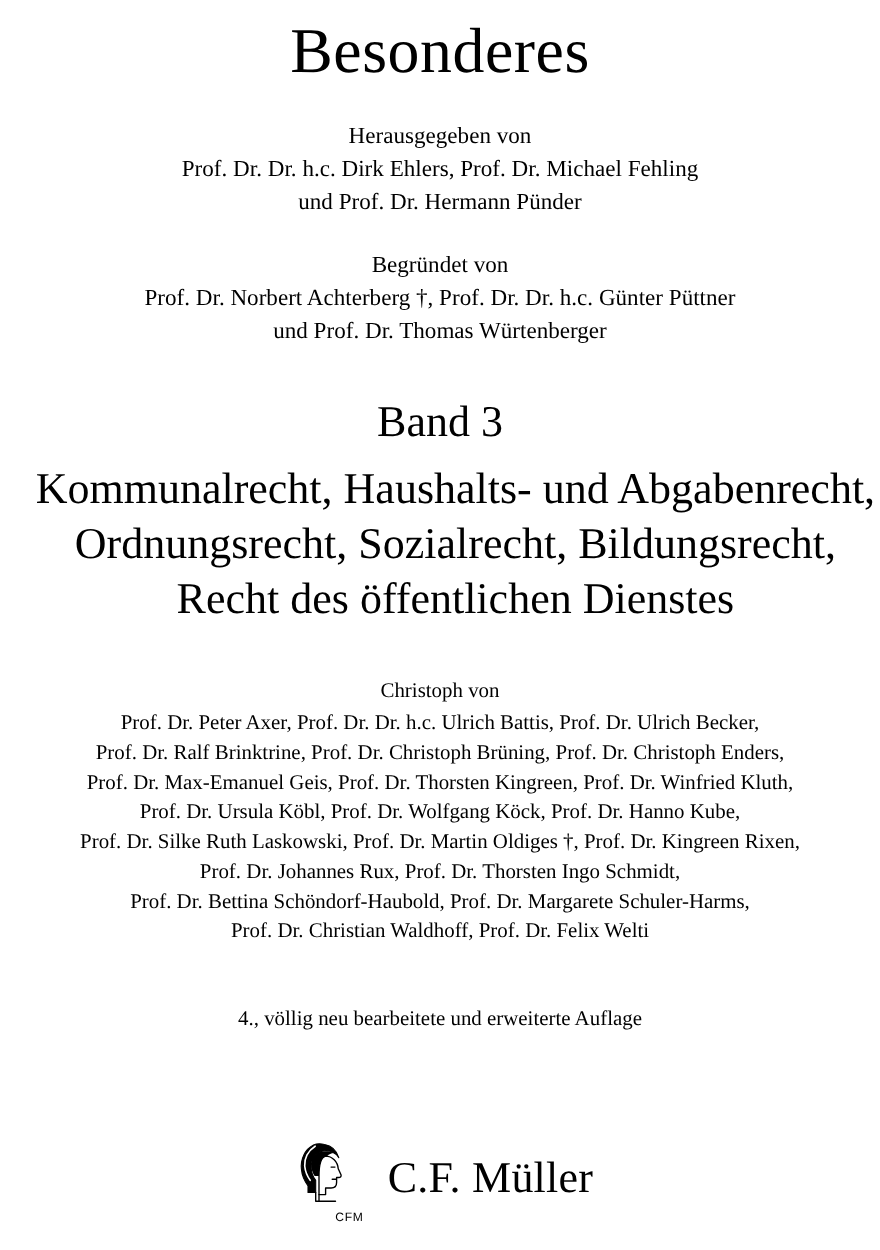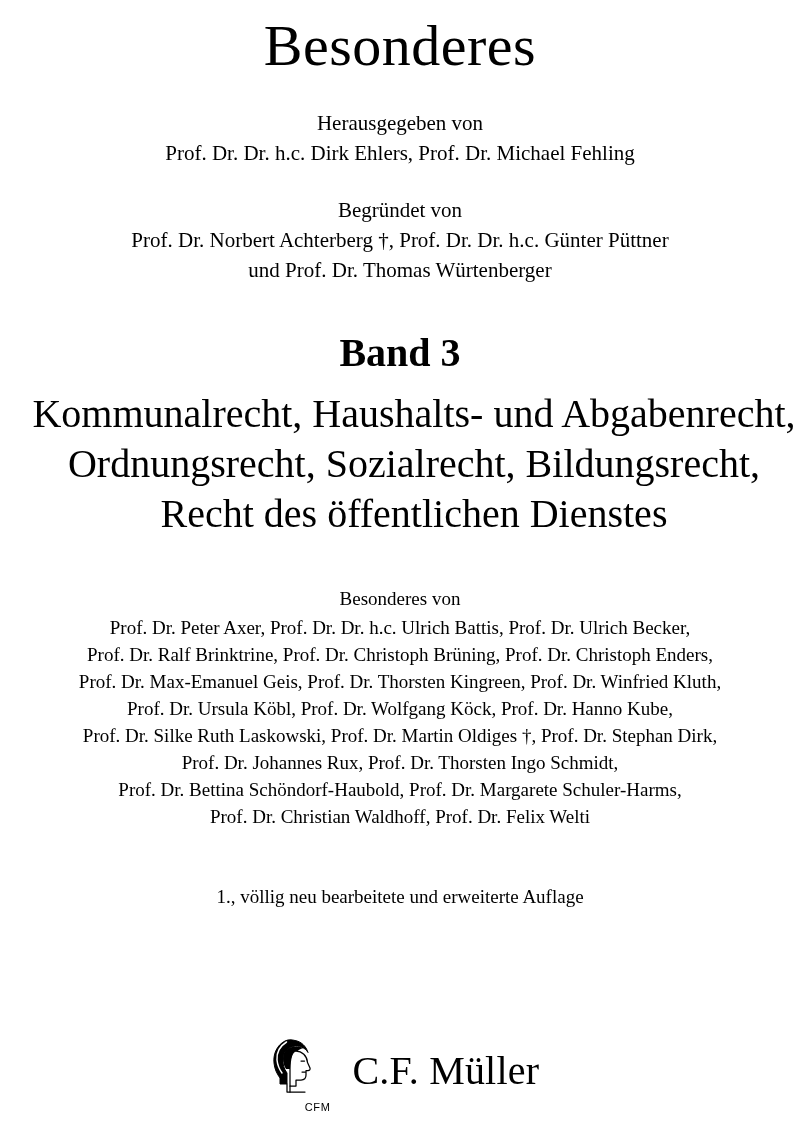--- a/index.html
+++ b/index.html
@@ -51,21 +51,21 @@
   .credit-block.founders {
     margin-top: 27px;
     text-align: center;
   }
 
   
   .volume {
     margin-top: 44px;
     font-size: 40px;
     line-height: 48px;
-    font-weight: 700;
+    font-weight: 400;
   }
 
   
   .subtitle-block {
     margin-top: 12px;
   }
   .subtitle-line {
     font-size: 40px;
     line-height: 50px;
     font-weight: 400;
@@ -140,51 +140,52 @@
 
 <div class="page">
 
   <div class="title-block">
     <div class="title-line">Besonderes</div>
   </div>
 
   <div class="credit-block">
     <div class="credit-lead">Herausgegeben von</div>
     <div class="credit-names">Prof. Dr. Dr. h.c. Dirk Ehlers, Prof. Dr. Michael Fehling</div>
+    <div class="credit-names">und Prof. Dr. Hermann Pünder</div>
   </div>
 
   <div class="credit-block founders">
     <div class="credit-lead">Begründet von</div>
     <div class="credit-names">Prof. Dr. Norbert Achterberg †, Prof. Dr. Dr. h.c. Günter Püttner</div>
     <div class="credit-names">und Prof. Dr. Thomas Würtenberger</div>
   </div>
 
   <div class="volume">Band 3</div>
 
   <div class="subtitle-block">
     <div class="subtitle-line">Kommunalrecht, Haushalts- und Abgabenrecht,</div>
     <div class="subtitle-line">Ordnungsrecht, Sozialrecht, Bildungsrecht,</div>
     <div class="subtitle-line">Recht des öffentlichen Dienstes</div>
   </div>
 
   <div class="contrib-block">
-    <div class="contrib-lead">Besonderes von</div>
+    <div class="contrib-lead">Christoph von</div>
     <div class="contrib-list">
       <div class="contrib-line">Prof. Dr. Peter Axer, Prof. Dr. Dr. h.c. Ulrich Battis, Prof. Dr. Ulrich Becker,</div>
       <div class="contrib-line">Prof. Dr. Ralf Brinktrine, Prof. Dr. Christoph Brüning, Prof. Dr. Christoph Enders,</div>
       <div class="contrib-line">Prof. Dr. Max-Emanuel Geis, Prof. Dr. Thorsten Kingreen, Prof. Dr. Winfried Kluth,</div>
       <div class="contrib-line">Prof. Dr. Ursula Köbl, Prof. Dr. Wolfgang Köck, Prof. Dr. Hanno Kube,</div>
-      <div class="contrib-line">Prof. Dr. Silke Ruth Laskowski, Prof. Dr. Martin Oldiges †, Prof. Dr. Stephan Dirk,</div>
+      <div class="contrib-line">Prof. Dr. Silke Ruth Laskowski, Prof. Dr. Martin Oldiges †, Prof. Dr. Kingreen Rixen,</div>
       <div class="contrib-line">Prof. Dr. Johannes Rux, Prof. Dr. Thorsten Ingo Schmidt,</div>
       <div class="contrib-line">Prof. Dr. Bettina Schöndorf-Haubold, Prof. Dr. Margarete Schuler-Harms,</div>
       <div class="contrib-line">Prof. Dr. Christian Waldhoff, Prof. Dr. Felix Welti</div>
     </div>
   </div>
 
-  <div class="edition">1., völlig neu bearbeitete und erweiterte Auflage</div>
+  <div class="edition">4., völlig neu bearbeitete und erweiterte Auflage</div>
 
   <div class="publisher">
     <div class="logo-wrap">
       <svg class="logo-mark" viewBox="0 0 104 124" aria-hidden="true">
 
         <path d="M30 10 C14 18 6 36 8 54 C9 66 14 76 20 84 L20 96 L34 96 L34 74
                  C28 66 25 56 26 46 C27 34 34 24 46 21 C58 18 70 23 76 33
                  C72 20 62 11 50 9 C43 7 36 7 30 10 Z" fill="#000000" stroke="#000000" stroke-width="2" stroke-linejoin="round"></path>
 
         <path d="M33 12 C20 20 13 34 14 48 C15 58 19 67 24 74" fill="none" stroke="#ffffff" stroke-width="3" stroke-linecap="round"></path>

